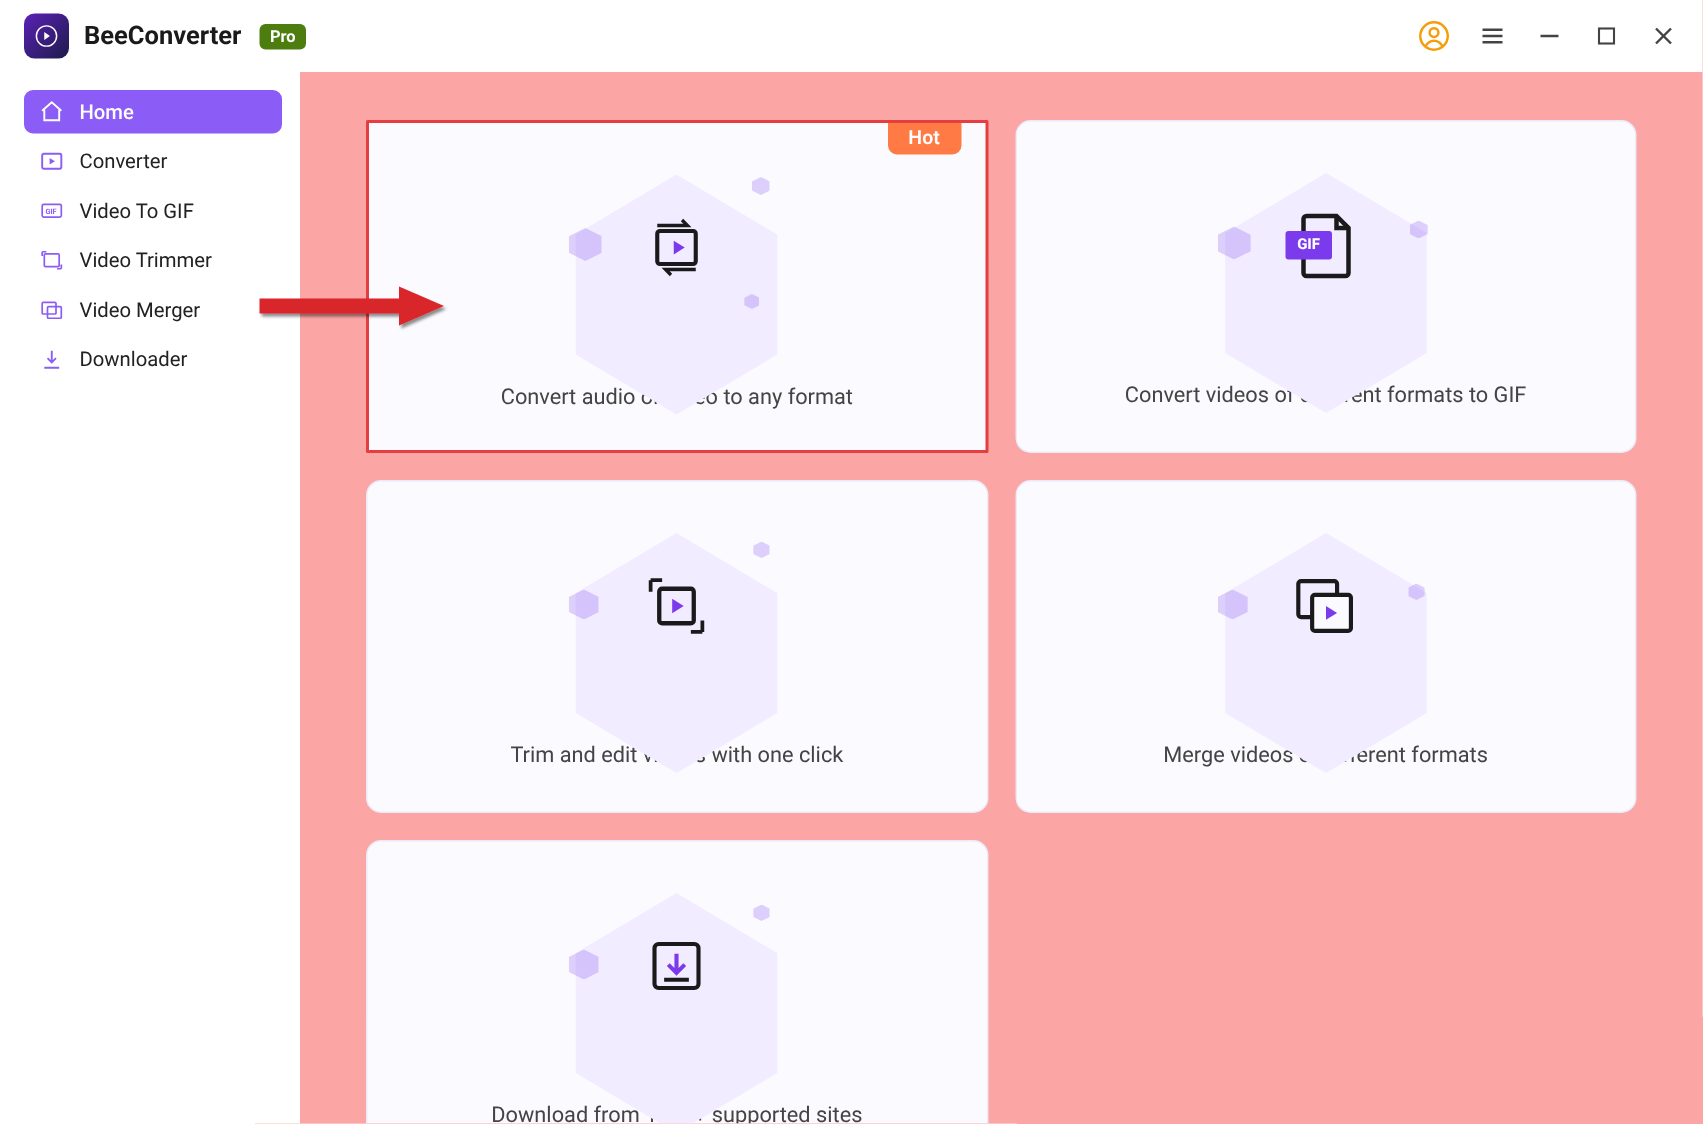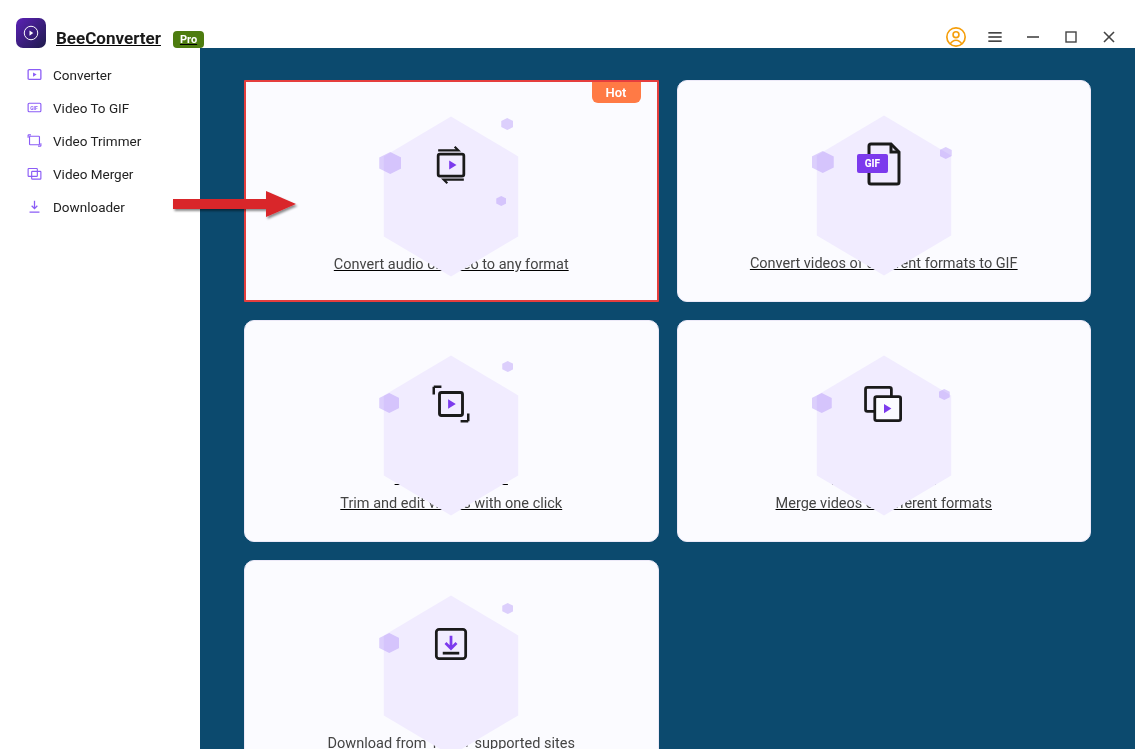--- a/index.html
+++ b/index.html
@@ -1,38 +1,38 @@
 <!DOCTYPE html>
 <html><head>
 <meta charset="utf-8">
 <style>
 * { margin: 0; padding: 0; box-sizing: border-box; font-family: -apple-system, BlinkMacSystemFont, "Segoe UI", Roboto, Helvetica, Arial, sans-serif; }
 body { width: 1135px; height: 749px; background: #fff; overflow: hidden; position: relative; }
 
 
-.titlebar { height: 48px; display: flex; align-items: flex-end; padding: 0 16px; gap: 10px; background: #fff; text-decoration: underline; }
+.titlebar { height: 48px; display: flex; align-items: center; padding: 0 16px; gap: 10px; background: #fff; }
 .app-logo { width: 30px; height: 30px; border-radius: 7px; background: linear-gradient(135deg, #5b21b6, #1e1b4b); display: flex; align-items: center; justify-content: center; }
 .app-logo svg { width: 18px; height: 18px; }
 .app-title { font-size: 17px; font-weight: 700; color: #1a1a1a; }
 .pro-badge { background: #4d7c0f; color: #fff; font-size: 11px; font-weight: 700; padding: 2px 7px; border-radius: 4px; margin-left: 2px; }
 .titlebar-spacer { flex: 1; }
 .titlebar-right { display: flex; align-items: center; gap: 18px; }
 .user-icon { width: 22px; height: 22px; color: #f59e0b; cursor: pointer; }
 .menu-btn, .win-btn { width: 20px; height: 20px; color: #444; cursor: pointer; display: flex; align-items: center; justify-content: center; }
 .win-btn svg { width: 14px; height: 14px; }
 
 
 .main-layout { display: flex; height: calc(100% - 48px); }
 .sidebar { width: 200px; padding: 12px 12px 0 16px; background: #fff; }
 .sidebar-item { display: flex; align-items: center; gap: 10px; padding: 6px 10px; margin-bottom: 4px; border-radius: 6px; cursor: pointer; color: #222; font-size: 13.5px; }
 .sidebar-item.active { background: #8b5cf6; color: #fff; font-weight: 500; }
 .sidebar-ico { width: 17px; height: 17px; flex-shrink: 0; display: flex; align-items: center; justify-content: center; }
 
 
-.content { flex: 1; background: #0c4a6e; padding: 32px 44px 20px 44px; overflow: hidden; text-decoration: underline; }
+.content { flex: 1; background: #fca5a5; padding: 32px 44px 20px 44px; overflow: hidden; }
 .cards-grid { display: grid; grid-template-columns: 1fr 1fr; gap: 18px; }
 .card { background: #fbfbff; border: 1px solid #ece9f8; border-radius: 10px; padding: 28px 12px 20px; display: flex; flex-direction: column; align-items: center; cursor: pointer; position: relative; height: 222px; }
 .card.highlighted { border: 2px solid #e53e3e; border-radius: 1px; }
 .hot-tag { position: absolute; top: 0; right: 16px; background: #ff7a45; color: #fff; font-size: 13px; font-weight: 600; padding: 3px 14px; border-radius: 0 0 6px 6px; }
 .card-icon-wrap { width: 160px; height: 110px; display: flex; align-items: center; justify-content: center; position: relative; margin-bottom: 8px; }
 .hex-shape { position: absolute; inset: 0; }
 .hex-deco { position: absolute; background: rgba(139,92,246,0.28); border-radius: 2px; }
 .card-title { font-size: 17px; font-weight: 700; color: #1a1a1a; margin-bottom: 8px; }
 .card-desc { font-size: 14.5px; color: #444; text-align: center; }
 .card.half { grid-column: span 1; }
@@ -84,20 +84,29 @@
           <line x1="2" y1="2" x2="12" y2="12"></line>
           <line x1="12" y1="2" x2="2" y2="12"></line>
         </svg>
     </span>
   </div>
 </div>
 
 <div class="main-layout">
 
   <div class="sidebar">
+    <div class="sidebar-item active">
+      <span class="sidebar-ico">
+        <svg viewBox="0 0 24 24" fill="none" stroke="currentColor" stroke-width="1.8">
+            <path d="M3 11L12 3l9 8"></path>
+            <path d="M5 10v10h14V10"></path>
+          </svg>
+      </span>
+      <span>Home</span>
+    </div>
     <div class="sidebar-item">
       <span class="sidebar-ico">
         <svg viewBox="0 0 24 24" fill="none" stroke="#8b5cf6" stroke-width="1.8">
             <rect x="3" y="5" width="18" height="14" rx="1.5"></rect>
             <path d="M10 9l5 3-5 3V9z" fill="#8b5cf6" stroke="none"></path>
           </svg>
       </span>
       <span>Converter</span>
     </div>
     <div class="sidebar-item">

